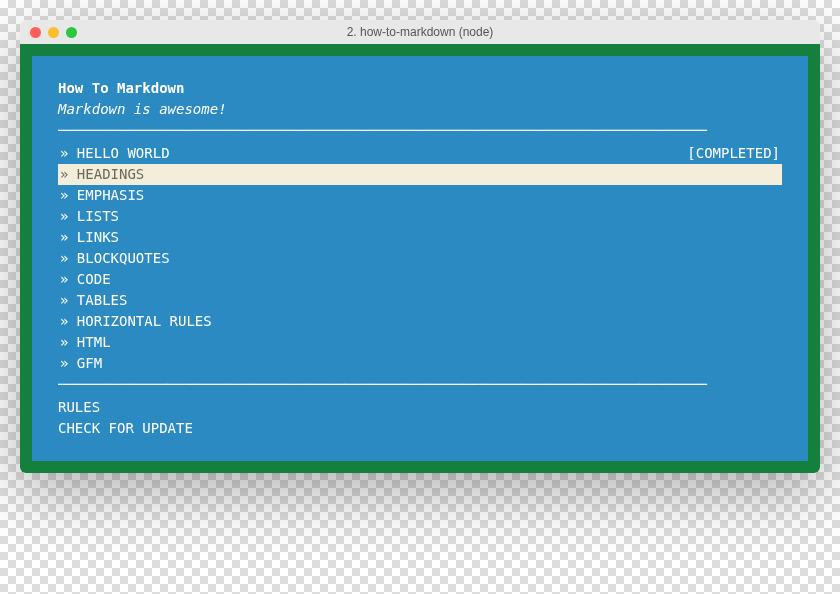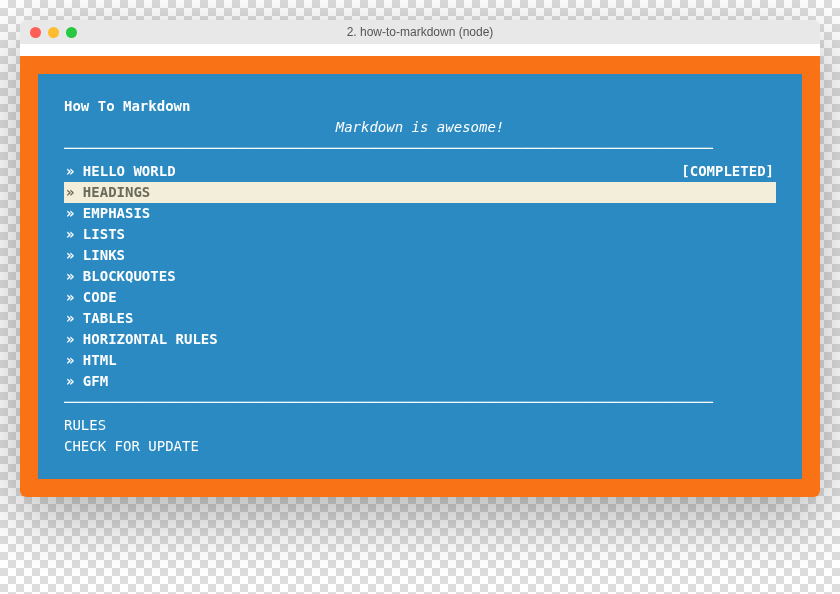--- a/index.html
+++ b/index.html
@@ -40,40 +40,39 @@
     .title {
       position: absolute;
       left: 0; right: 0;
       text-align: center;
       font-family: -apple-system, sans-serif;
       font-size: 12px;
       color: #555;
       pointer-events: none;
     }
     .terminal {
-      background: #f97316;
-      padding: 18px;
-      margin-top: 12px;
+      background: #15803d;
+      padding: 12px;
     }
     .screen {
       background: #2b8ac2;
       color: #fff;
       padding: 22px 26px;
       font-size: 14px;
       line-height: 1.5;
     }
     .header-title { font-weight: bold; }
-    .subtitle { font-style: italic; text-align: center; }
+    .subtitle { font-style: italic; }
     .divider {
       color: #fff;
       letter-spacing: 0;
       white-space: nowrap;
       overflow: hidden;
     }
-    .menu { margin-top: 2px; font-weight: bold; }
+    .menu { margin-top: 2px; }
     .item {
       display: flex;
       justify-content: space-between;
       padding: 0 2px;
     }
     .item .label::before { content: "» "; }
     .item.selected {
       background: #f2eed9;
       color: #6a6a5a;
     }

